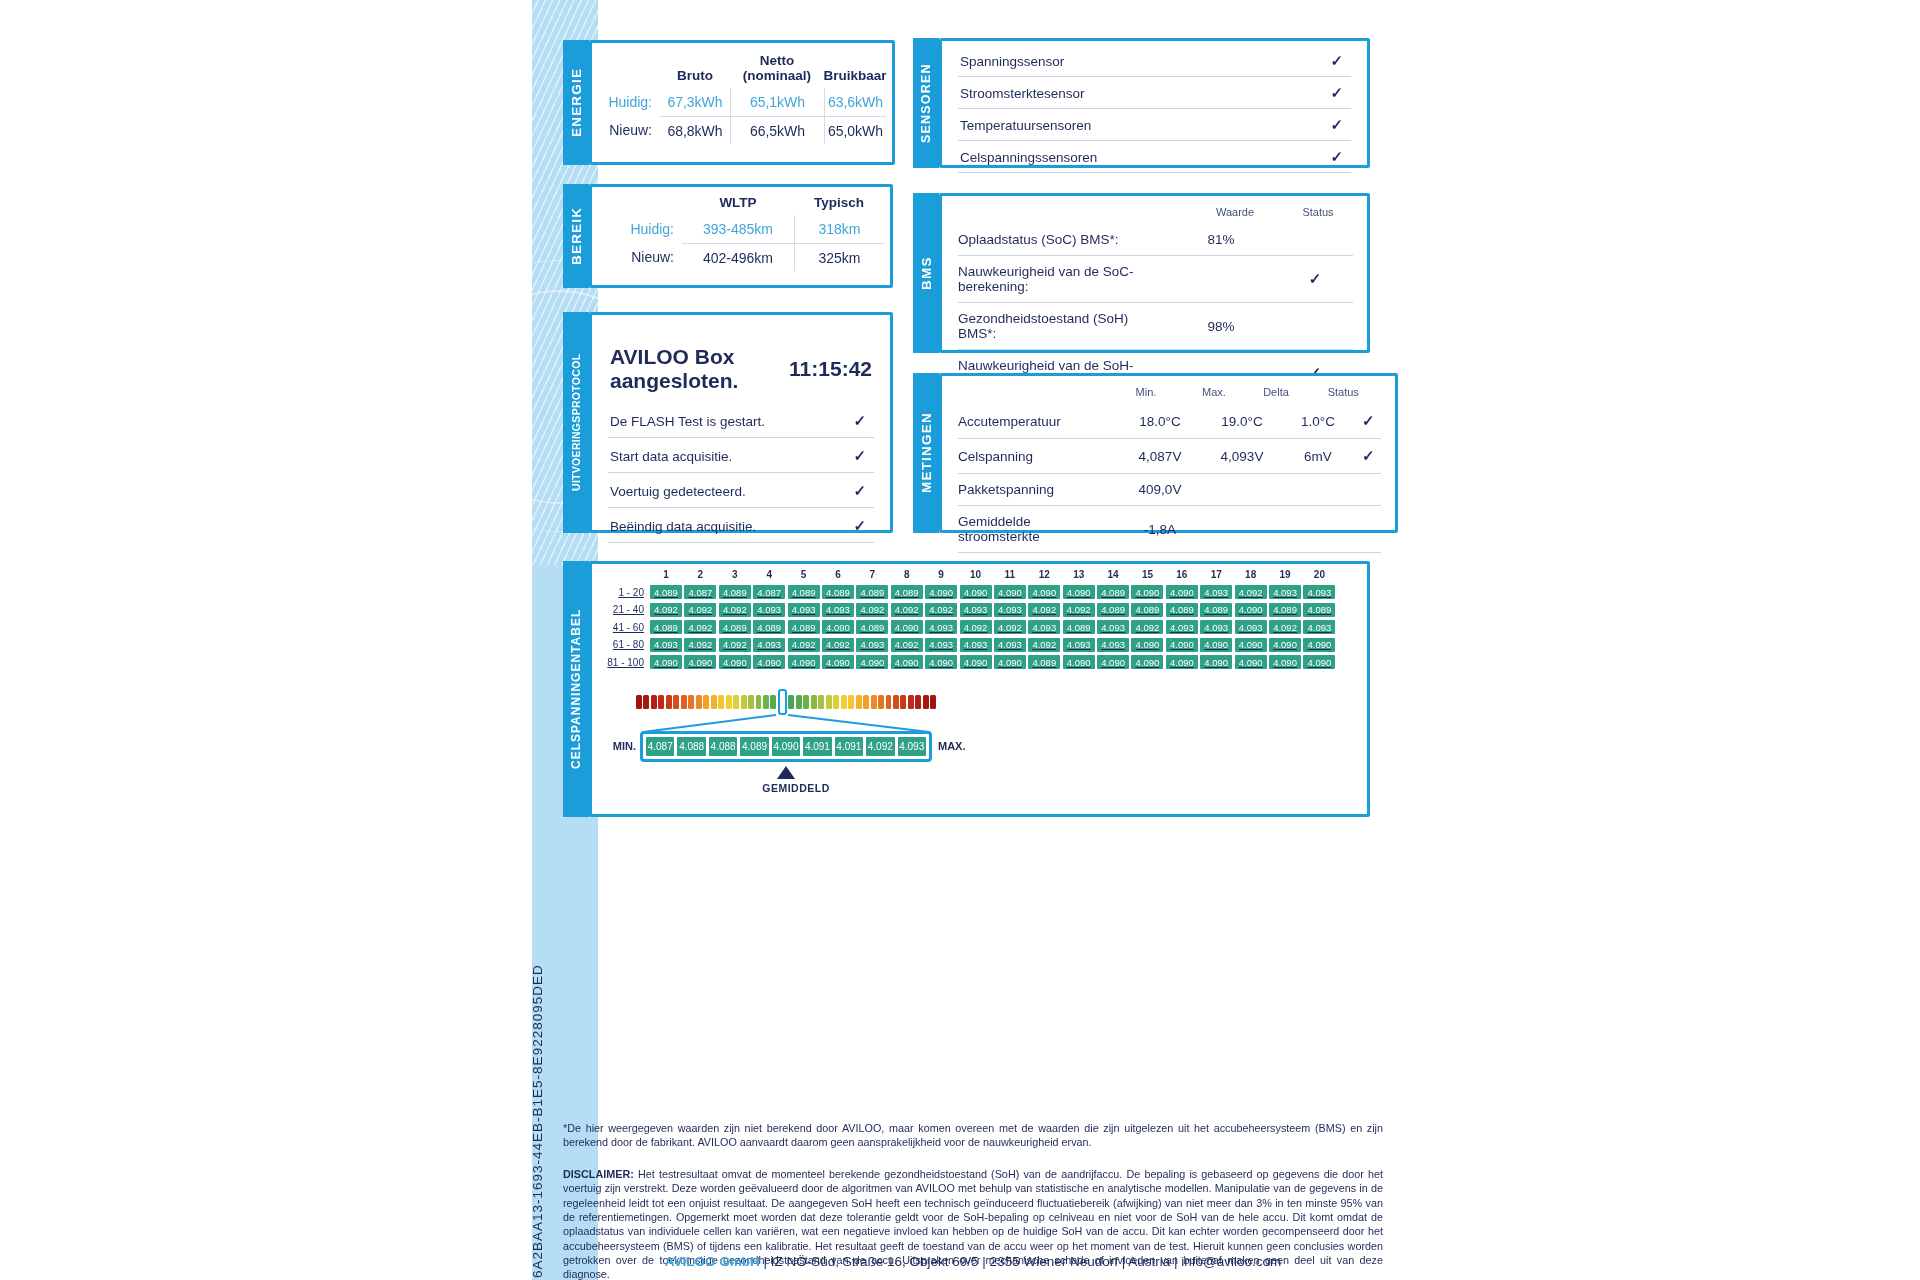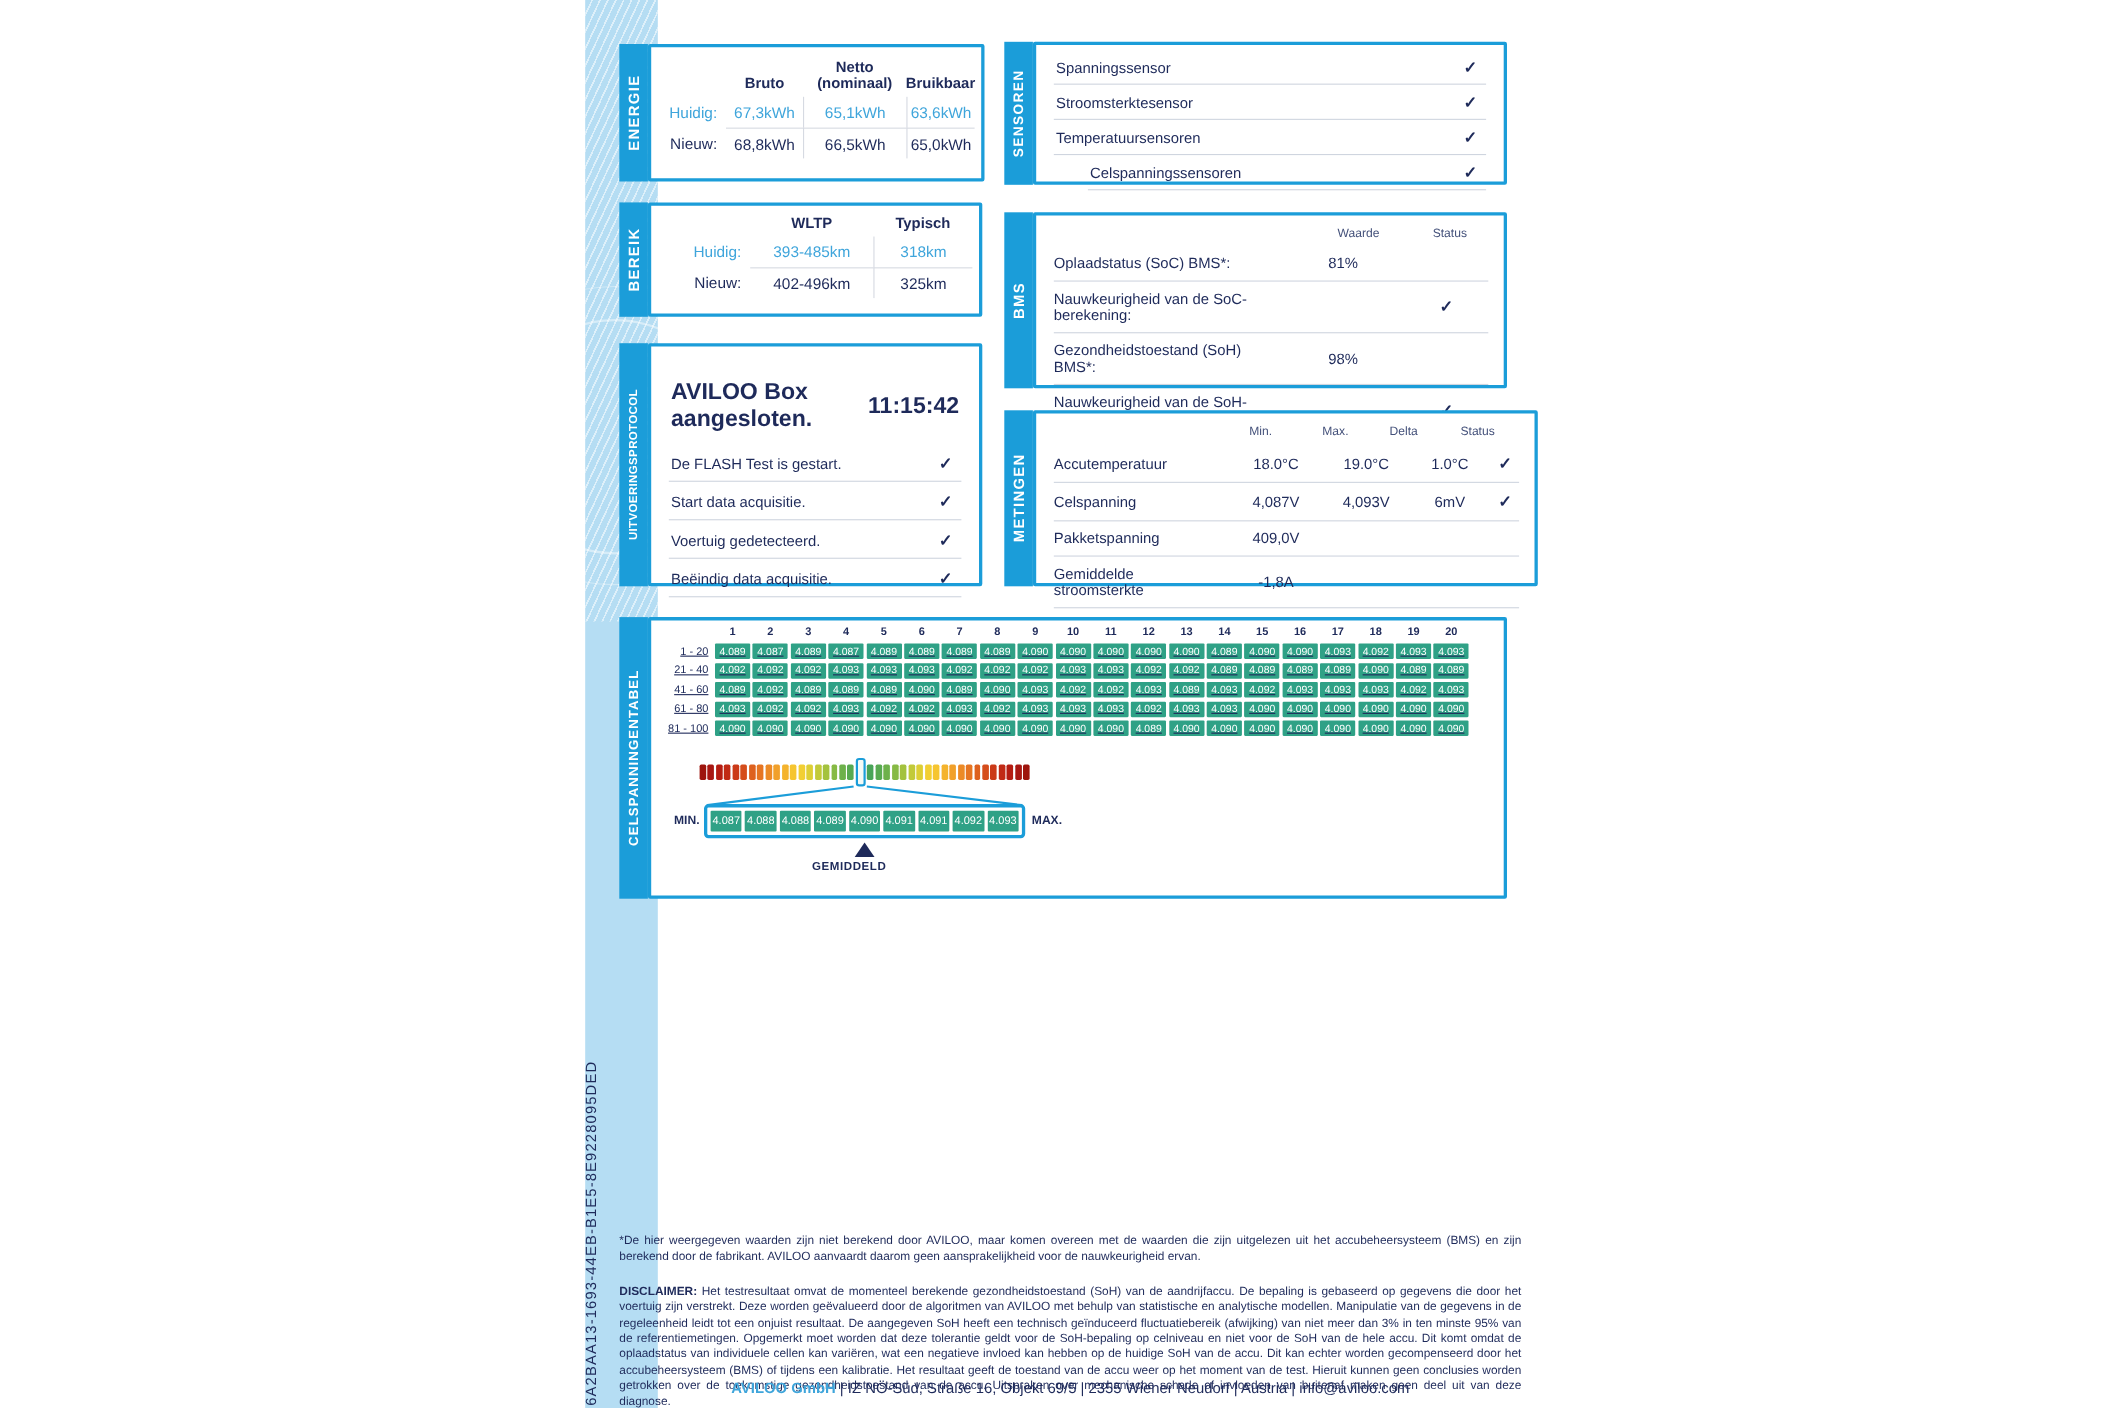--- a/index.html
+++ b/index.html
@@ -74,21 +74,21 @@
   .connector{position:absolute;left:0;top:0;pointer-events:none;}
 
   .minmax{position:absolute;left:48px;top:167px;width:292px;height:31px;box-sizing:border-box;
      border:3px solid #1b9dd9;border-radius:4px;background:#fff;display:flex;gap:3px;padding:3px;}
   .mm-cell{flex:1;background:#2fa186;color:#fff;font-size:10px;display:flex;align-items:center;justify-content:center;border-radius:1px;}
   .mm-label{position:absolute;font-size:11px;font-weight:bold;color:#1e2a5a;top:176px;}
   .mm-label.min{left:4px;width:40px;text-align:right;}
   .mm-label.max{left:346px;}
   .avg-triangle{position:absolute;left:185px;top:202px;width:0;height:0;
      border-left:9px solid transparent;border-right:9px solid transparent;border-bottom:13px solid #1e2a5a;}
-  .avg-label{position:absolute;left:120px;top:218px;width:120px;text-align:center;
+  .avg-label{position:absolute;left:144px;top:218px;width:120px;text-align:center;
      font-size:10.5px;font-weight:bold;letter-spacing:.5px;color:#1e2a5a;}
 
   
   .footnote,.disclaimer{position:absolute;left:563px;width:820px;font-size:10.8px;line-height:1.33;
      text-align:justify;color:#1e2a5a;z-index:2;}
   .footnote{top:1110px;}
   .disclaimer{top:1156px;}
   .bold{font-weight:bold;}
   .footer{position:absolute;left:563px;top:1254px;width:820px;text-align:center;font-size:13.5px;color:#1e2a5a;z-index:2;}
   .f-brand{color:#3fa5db;font-weight:bold;}
@@ -407,21 +407,21 @@
             <div class="chk">✓</div>
           </div>
           <div class="crow" style="padding: 7px 2px 6px;">
             <div>Stroomsterktesensor</div>
             <div class="chk">✓</div>
           </div>
           <div class="crow" style="padding: 7px 2px 6px;">
             <div>Temperatuursensoren</div>
             <div class="chk">✓</div>
           </div>
-          <div class="crow" style="padding: 7px 2px 6px; margin-left: 31px;">
+          <div class="crow" style="padding: 7px 2px 6px;">
             <div>Celspanningssensoren</div>
             <div class="chk">✓</div>
           </div>
         </div>
     </div>
   </section>
 
   <section class="panel" style="left:913px;top:193px;width:457px;height:160px">
     <div class="vlabel">BMS</div>
     <div class="pbox">

